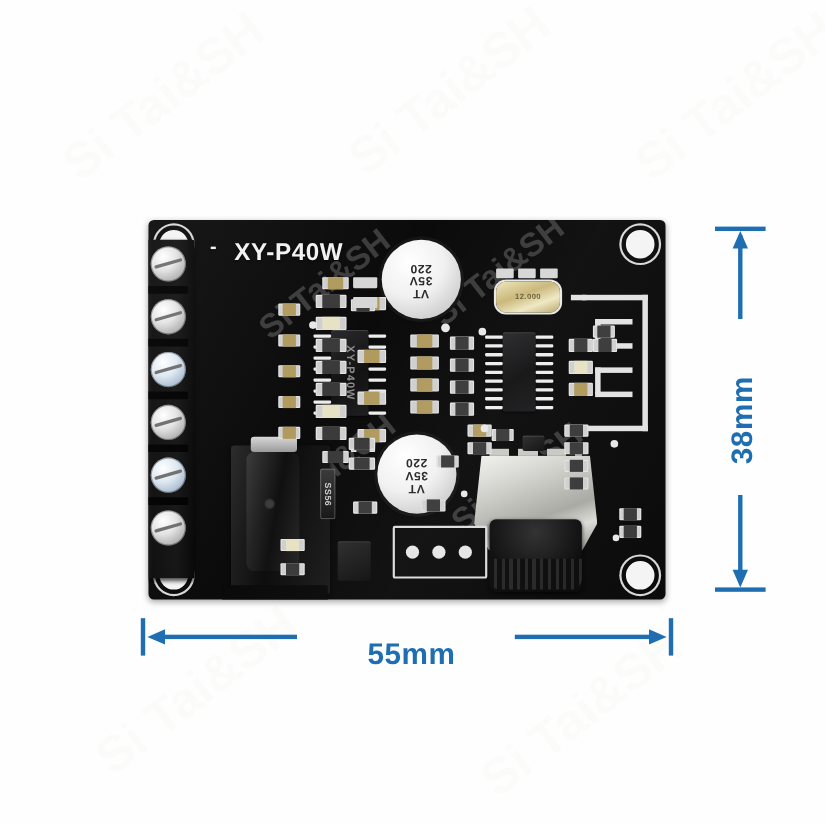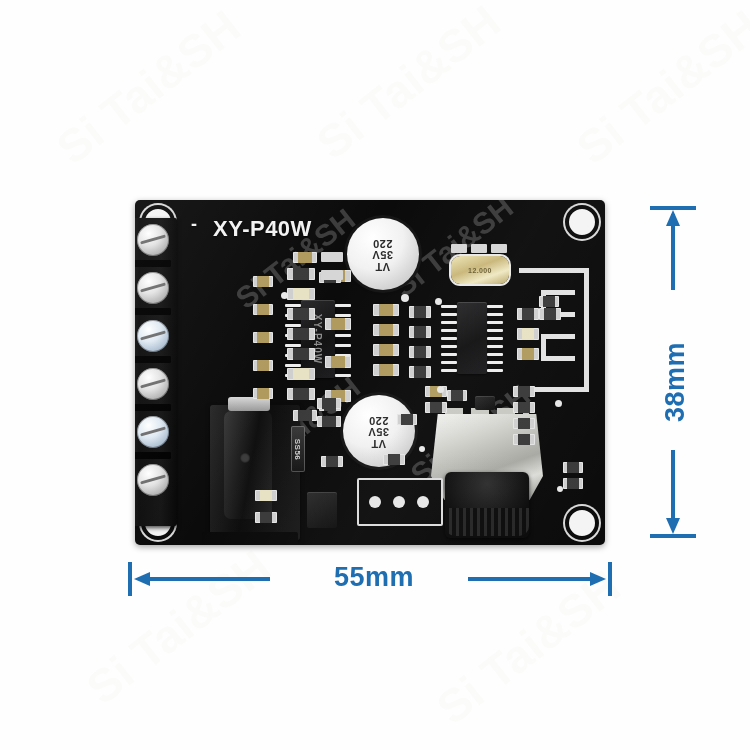--- a/index.html
+++ b/index.html
@@ -486,16 +486,16 @@
     <div class="dimlabel vert" style="left:660px;top:422px;">38mm</div>
   </div>
 
   <div>
     <div class="dimline" style="left:128px;top:562px;width:4px;height:34px;"></div>
     <div class="dimline" style="left:608px;top:562px;width:4px;height:34px;"></div>
     <div class="dimline" style="left:150px;top:577px;width:120px;height:4px;"></div>
     <div class="arrow left" style="left:134px;top:572px;"></div>
     <div class="dimline" style="left:468px;top:577px;width:122px;height:4px;"></div>
     <div class="arrow right" style="left:590px;top:572px;"></div>
-    <div class="dimlabel" style="left:334px;top:562px;">55mm</div>
+    <div class="dimlabel" style="left:334px;top:580px;">55mm</div>
   </div>
 
 </div>
 
 </body></html>

